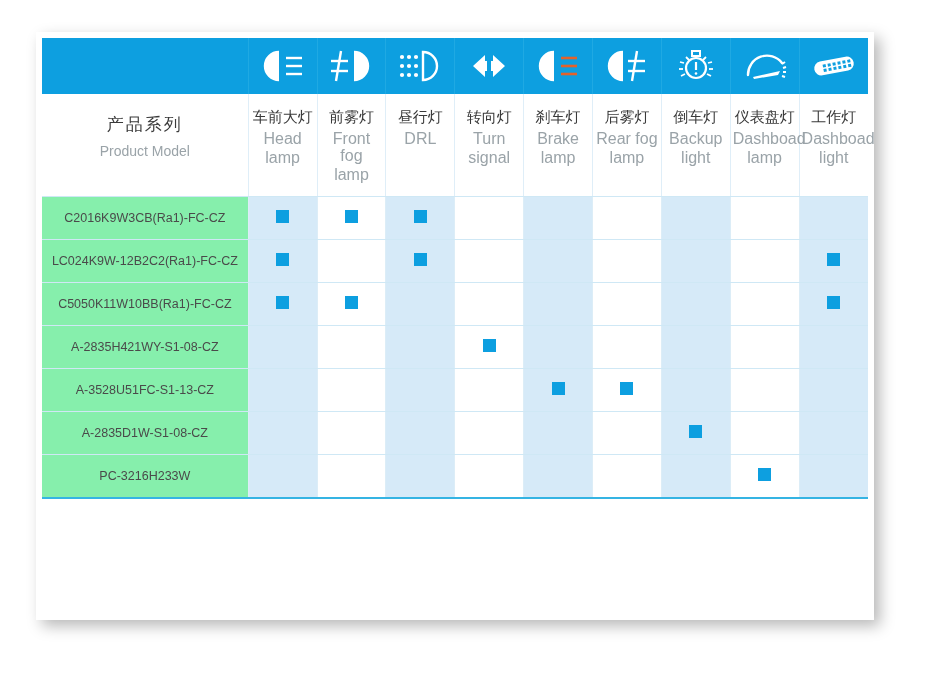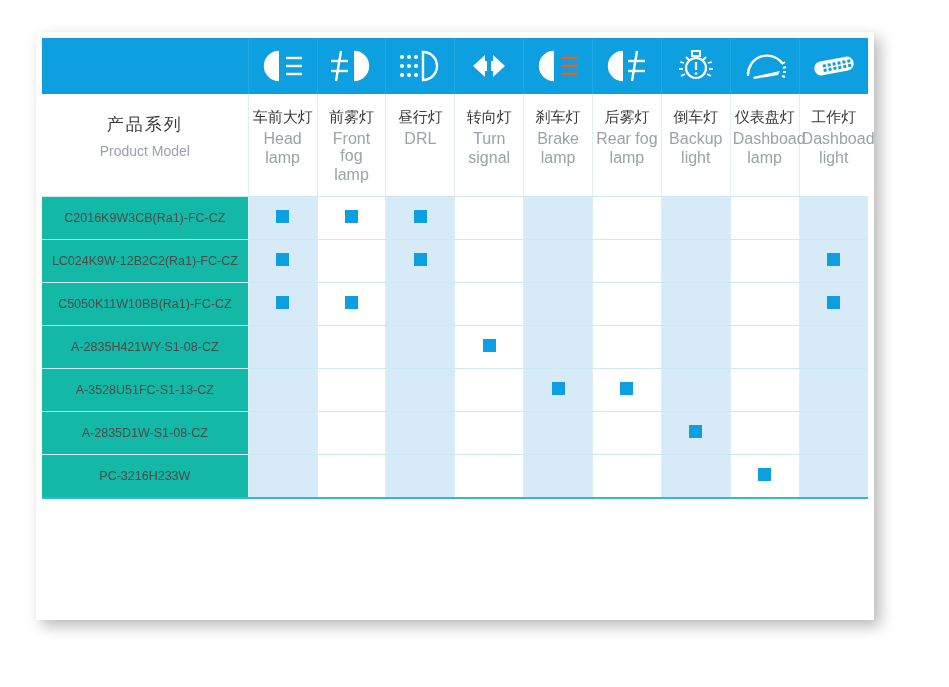--- a/index.html
+++ b/index.html
@@ -119,21 +119,21 @@
     text-align: center;
     vertical-align: middle;
     border-bottom: 1px solid #cfe8f5;
     border-right: 1px solid #dcedf7;
   }
   tr.data-row td:last-child { border-right: none; }
 
   tr.data-row td.model-cell {
     font-size: 12.5px;
     color: #4a4a4a;
-    background: #14b8a6;
+    background: #86efac;
     white-space: nowrap;
     border-right: 1px solid #dcedf7;
   }
 
   td.shade { background: #d6eaf8; }
   td.plain { background: #ffffff; }
 
   .mark {
     display: inline-block;
     width: 13px;

